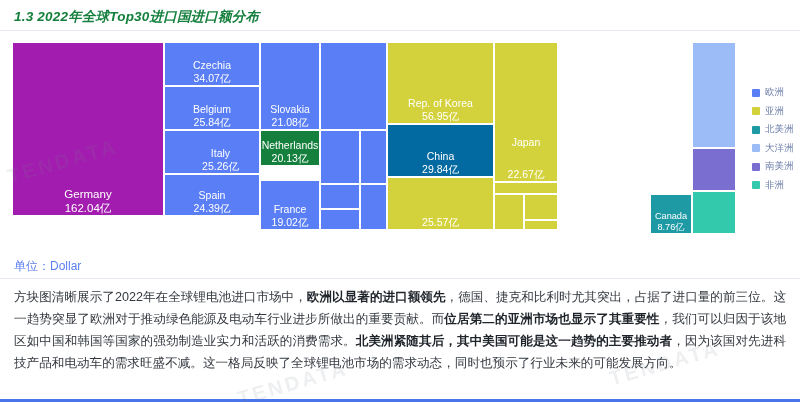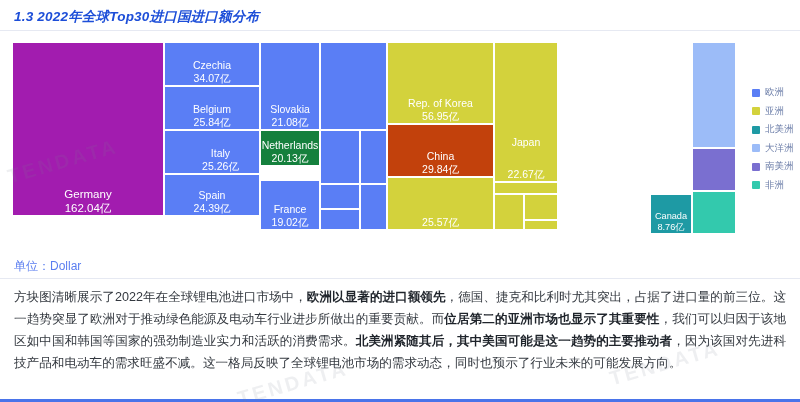--- a/index.html
+++ b/index.html
@@ -13,21 +13,21 @@
   .page{
     position:relative;width:800px;height:402px;
     background:#fff;
     border-bottom:3px solid #4a74ea;
     box-sizing:border-box;
   }
   
   .title{
     position:absolute;left:14px;top:8px;
     font-size:13.5px;font-weight:bold;font-style:italic;
-    color:#1d4ed8;letter-spacing:.2px;white-space:nowrap;
+    color:#15803d;letter-spacing:.2px;white-space:nowrap;
   }
   .title-rule{
     position:absolute;left:0;top:30px;width:800px;height:1px;
     background:#e6e9f2;
   }
   
   .chart-wrap{
     position:absolute;left:12px;top:42px;width:776px;height:192px;
   }
   .treemap{
@@ -131,21 +131,21 @@
         <div class="tile sm" style="left: 308px; top: 0px; width: 67px; height: 88px; background: rgb(90, 126, 245);"></div>
         <div class="tile sm" style="left: 308px; top: 88px; width: 40px; height: 54px; background: rgb(90, 126, 245);"></div>
         <div class="tile sm" style="left: 348px; top: 88px; width: 27px; height: 54px; background: rgb(90, 126, 245);"></div>
         <div class="tile sm" style="left: 308px; top: 142px; width: 40px; height: 25px; background: rgb(90, 126, 245);"></div>
         <div class="tile sm" style="left: 308px; top: 167px; width: 40px; height: 21px; background: rgb(90, 126, 245);"></div>
         <div class="tile sm" style="left: 348px; top: 142px; width: 27px; height: 46px; background: rgb(90, 126, 245);"></div>
         <div class="tile mid" style="left: 375px; top: 0px; width: 107px; height: 82px; background: rgb(211, 210, 60);">
           <span class="nm">Rep. of Korea</span>
           <span class="vl">56.95亿</span>
         </div>
-        <div class="tile mid" style="left: 375px; top: 82px; width: 107px; height: 53px; background: #c2410c;">
+        <div class="tile mid" style="left: 375px; top: 82px; width: 107px; height: 53px; background: #0369a1;">
           <span class="nm">China</span>
           <span class="vl">29.84亿</span>
         </div>
         <div class="tile mid" style="left: 375px; top: 135px; width: 107px; height: 53px; background: rgb(211, 210, 60); gap: 46px;">
           <span class="nm">India</span>
           <span class="vl">25.57亿</span>
         </div>
         <div class="tile mid" style="left: 482px; top: 0px; width: 64px; height: 140px; background: rgb(211, 210, 60); gap: 19px;">
           <span class="nm">Japan</span>
           <span class="vl">22.67亿</span>

